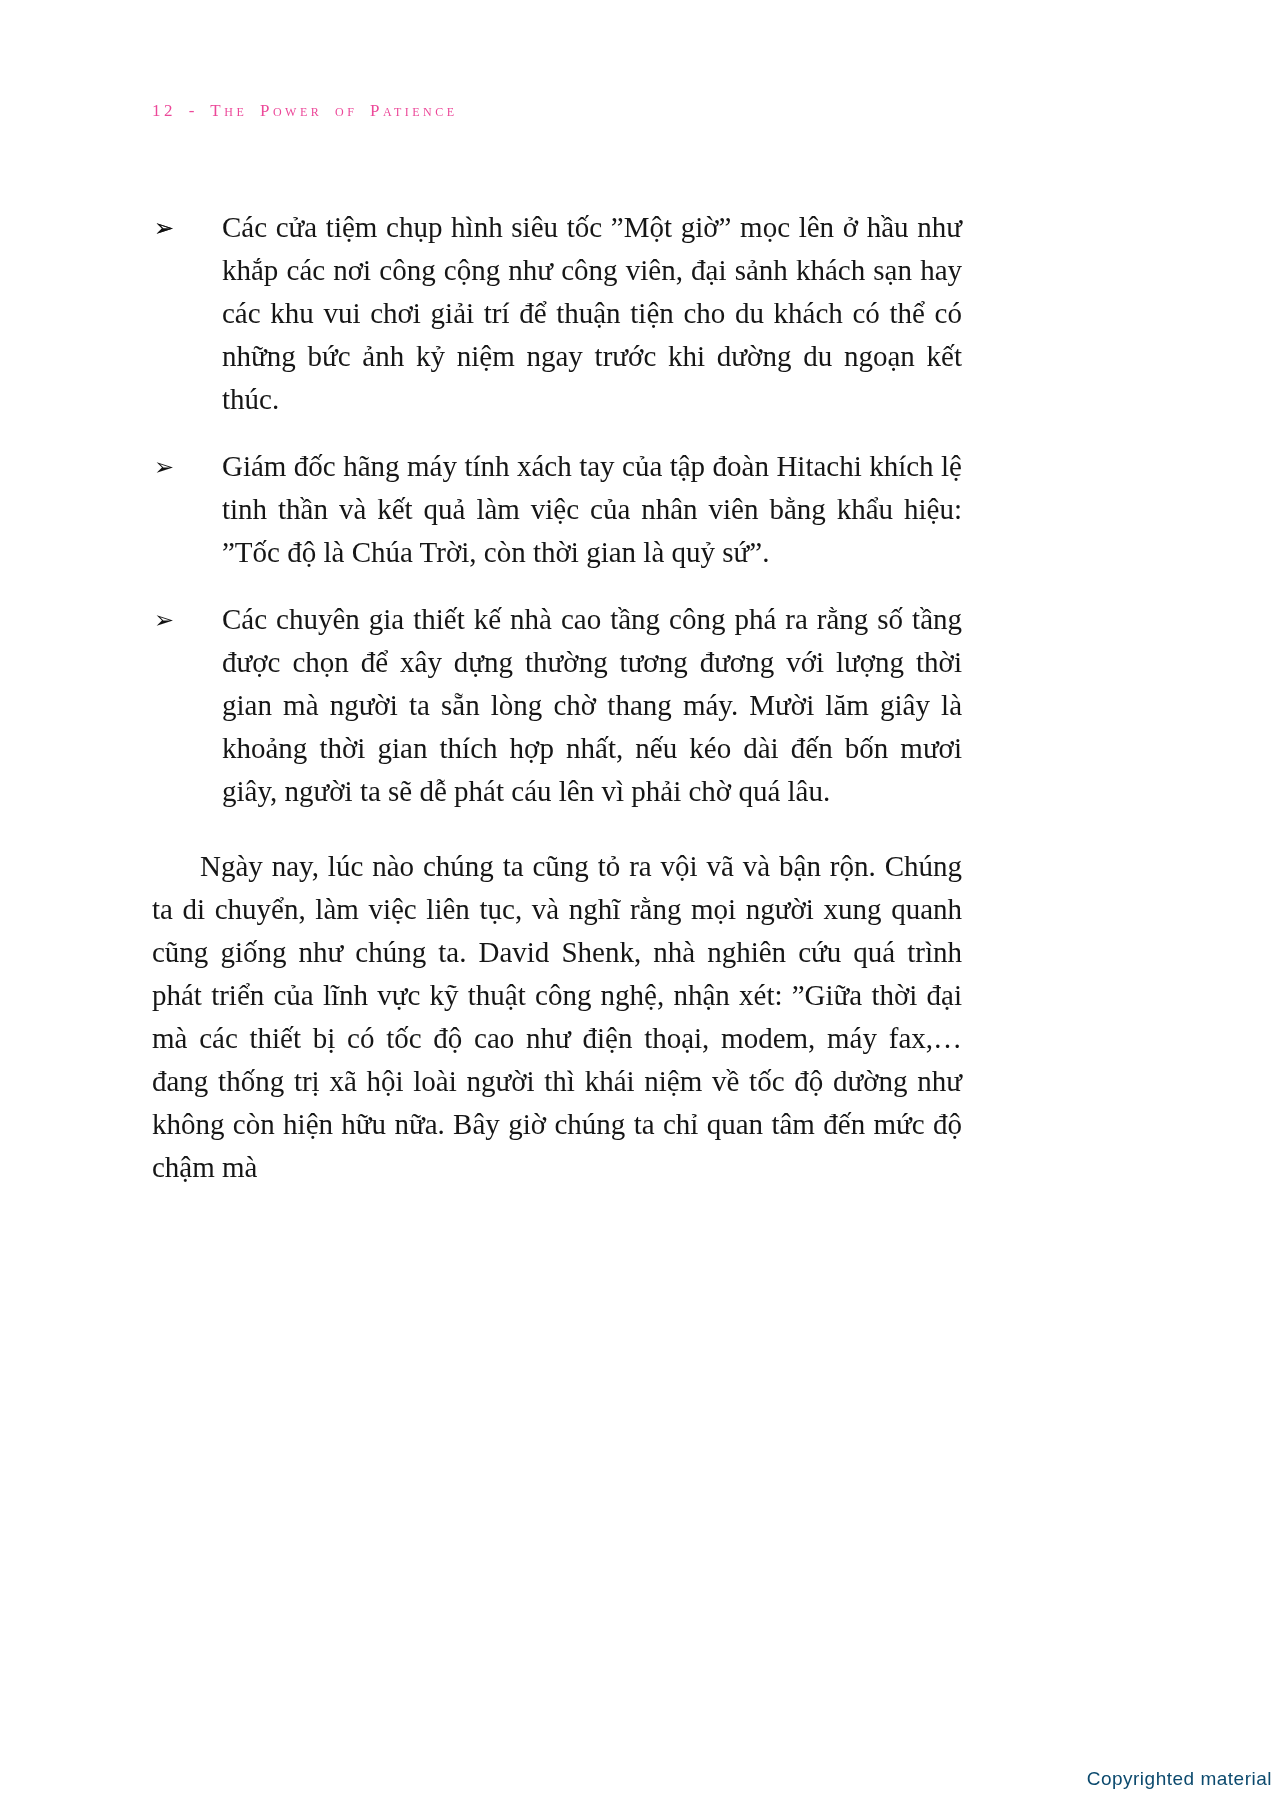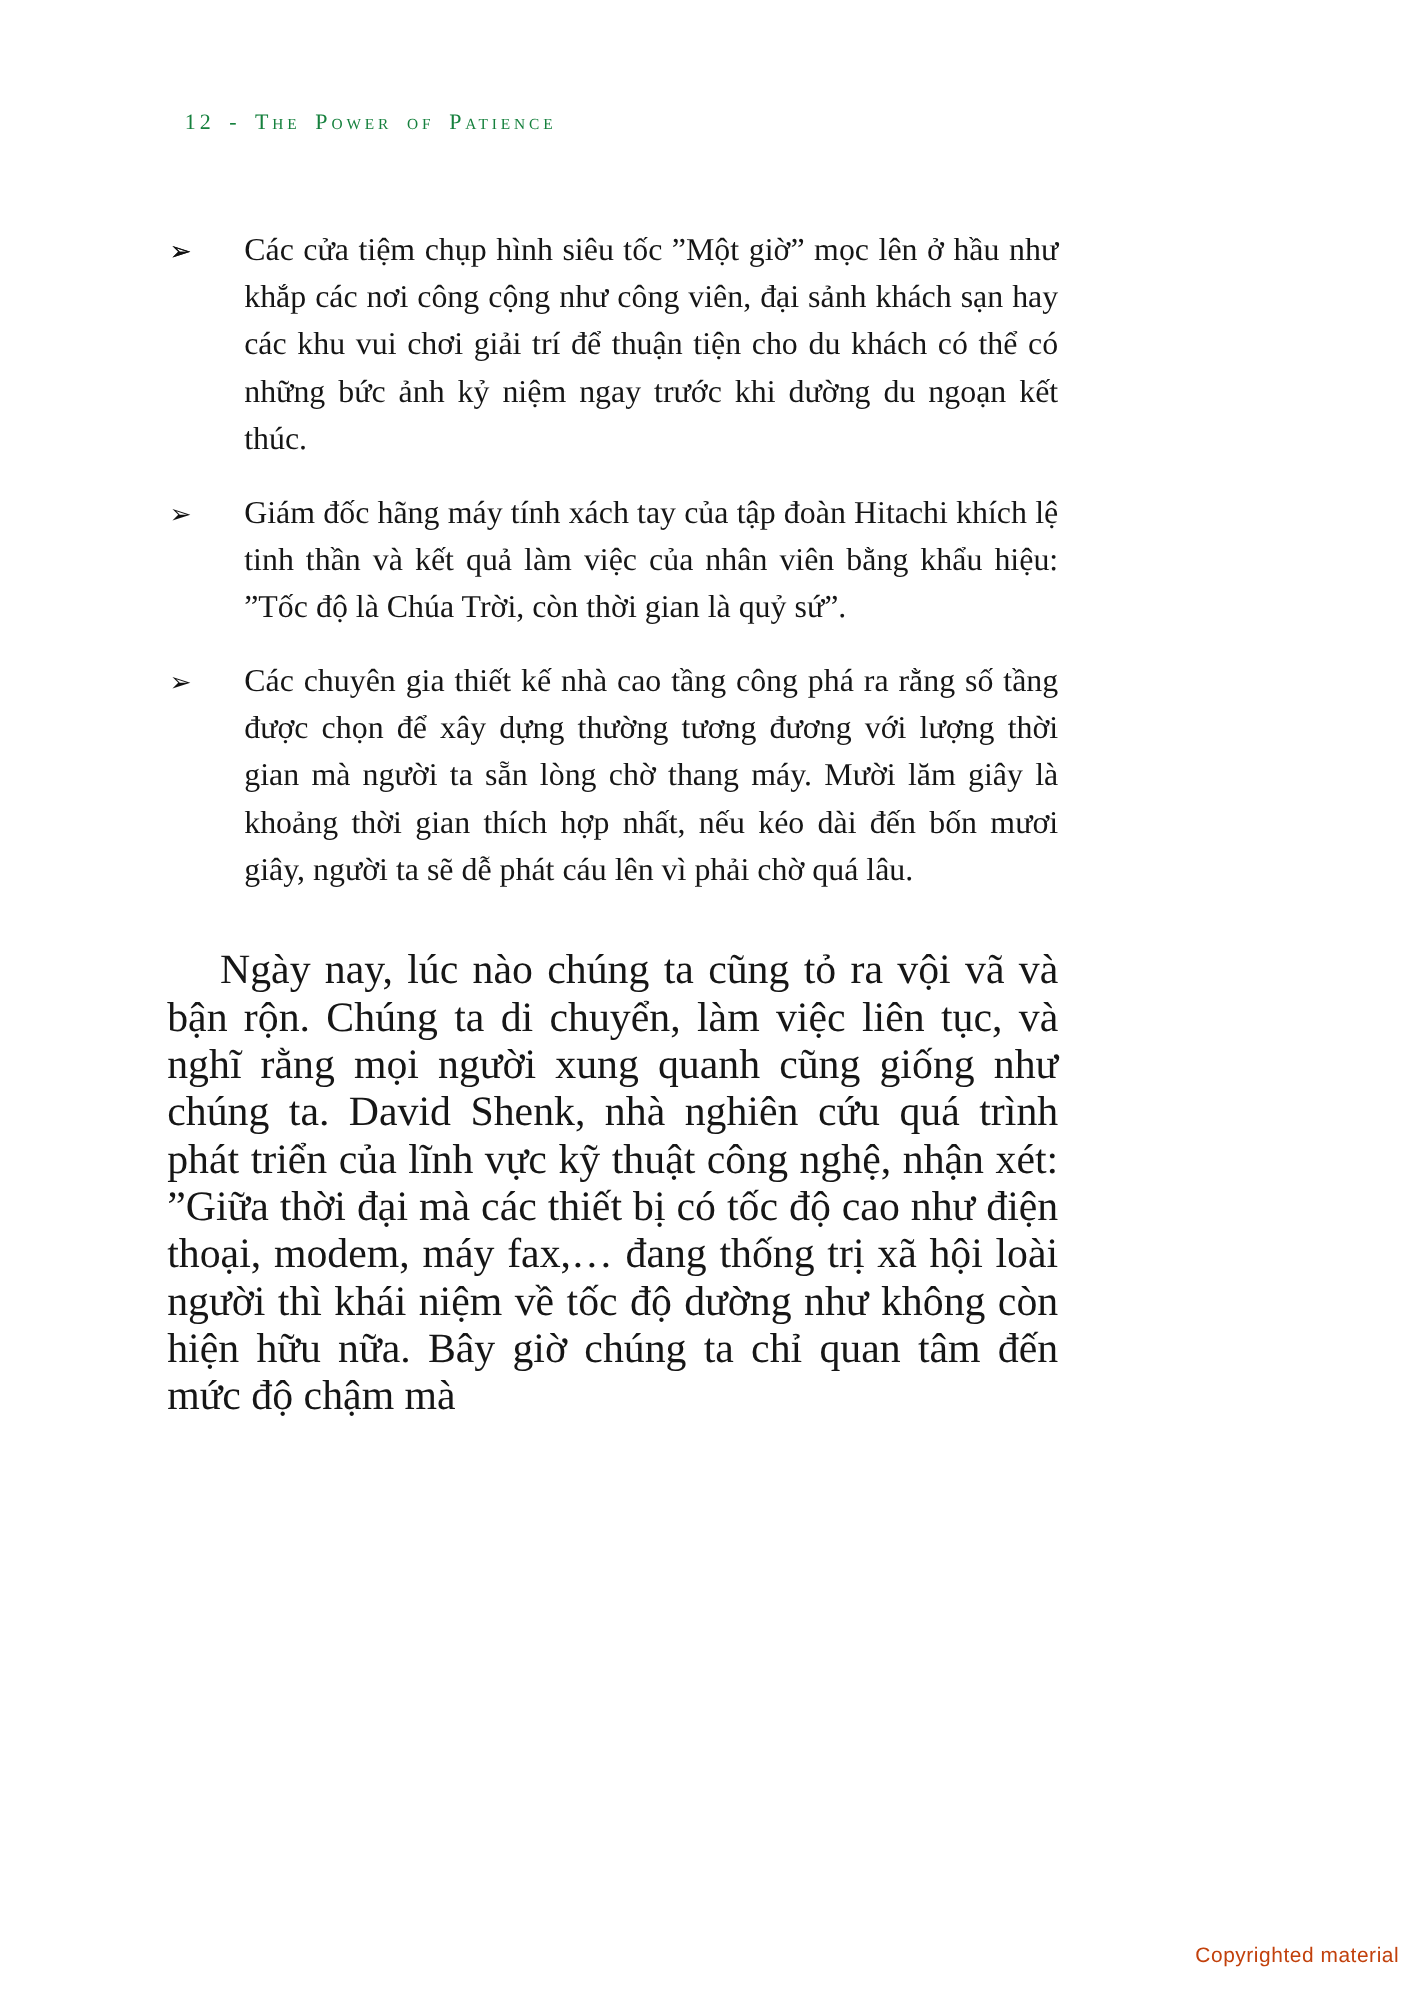--- a/index.html
+++ b/index.html
@@ -11,28 +11,28 @@
       position: relative;
       width: 1280px;
       height: 1811px;
       background: #ffffff;
       color: #1b1b1b;
       font-family: "Liberation Serif", serif;
       overflow: hidden;
     }
     .running-header {
       position: absolute;
-      left: 168px;
+      left: 152px;
       top: 96px;
-      font-size: 20px;
+      font-size: 17px;
       line-height: 30px;
       font-variant: small-caps;
       letter-spacing: 3.5px;
       word-spacing: 5px;
-      color: #15803d;
+      color: #ec4899;
     }
     .content {
       position: absolute;
       left: 152px;
       top: 182px;
       width: 810px;
     }
     ul.bullet-list {
       list-style: none;
       margin: 0;
@@ -49,34 +49,34 @@
     }
     .bullet-arrow {
       position: absolute;
       left: 2px;
       top: 1px;
       font-family: "DejaVu Sans", sans-serif;
       font-size: 24px;
       color: #111111;
     }
     .closing-paragraph {
-      margin-top: 48px;
-      font-size: 38px;
+      margin-top: 32px;
+      font-size: 29px;
       line-height: 43px;
       text-align: justify;
       text-indent: 48px;
       color: #161616;
     }
     .copyright-footer {
       position: absolute;
       right: 8px;
       top: 1768px;
       font-family: "Liberation Sans", sans-serif;
       font-size: 19px;
-      color: #c2410c;
+      color: #0c4a6e;
       letter-spacing: 0.5px;
     }
   </style>
 </head>
 <body>
 
 <div class="page">
 
   <div class="running-header">12 - The Power of Patience</div>
 

